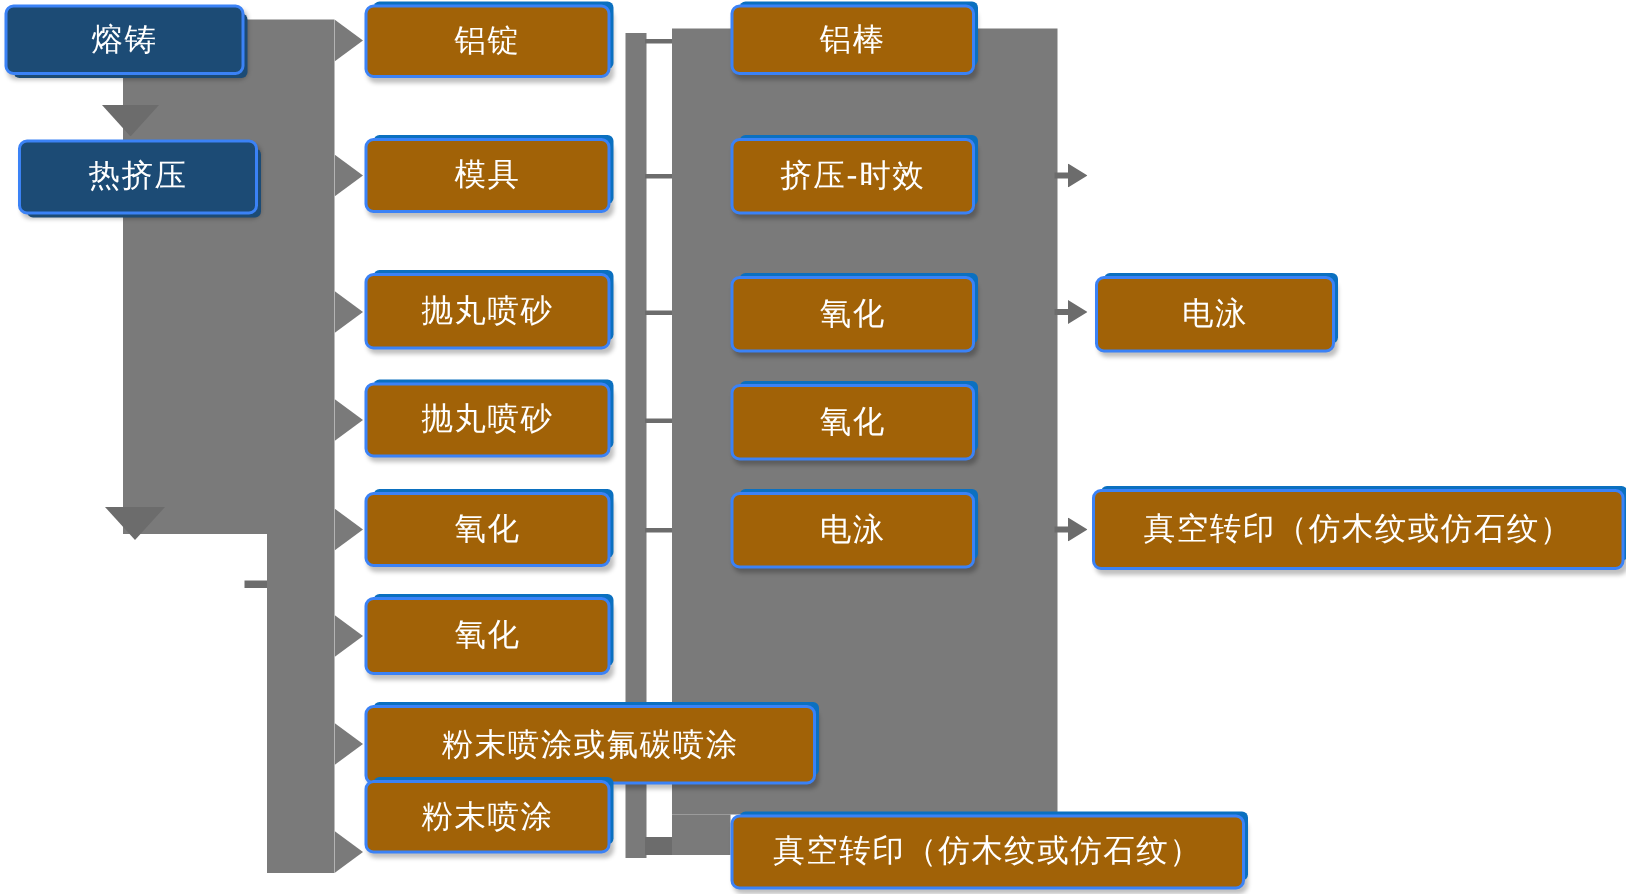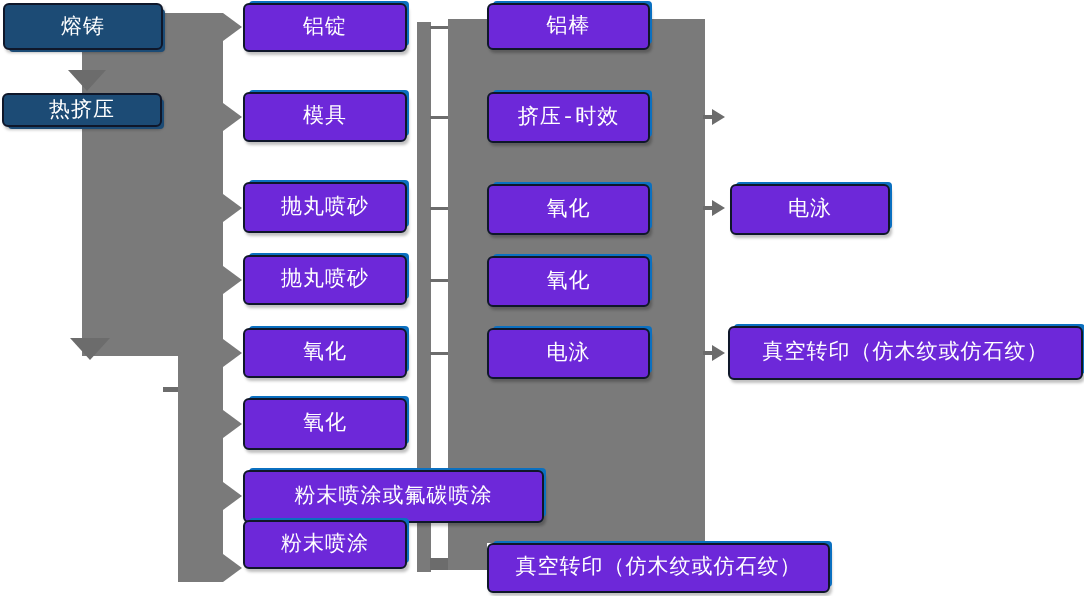--- a/index.html
+++ b/index.html
@@ -15,25 +15,25 @@
   .linkline{position:absolute;background:#6c6c6c;z-index:2;}
   .tri{position:absolute;z-index:3;}
   .tri-right{clip-path:polygon(0 0,100% 50%,0 100%);background:#7a7a7a;}
   .tri-right.dark{background:#6c6c6c;}
   .tri-down{clip-path:polygon(0 0,100% 0,50% 100%);background:#6c6c6c;}
   
   .node{
     position:absolute;z-index:5;
     display:flex;align-items:center;justify-content:center;
     color:#ffffff;font-size:21px;letter-spacing:1px;
-    border:2px solid #0f172a;border-radius:6px;
+    border:2px solid #3b82f6;border-radius:6px;
     box-sizing:border-box;
     text-align:center;line-height:1.1;
   }
-  .node.blue{background:#6d28d9;box-shadow:4px -4px 0 -2px #0b70c0,2px 3px 3px rgba(0,0,0,0.25);font-family:Liberation Mono, monospace;}
+  .node.blue{background:#a16207;box-shadow:4px -4px 0 -2px #0b70c0,2px 3px 3px rgba(0,0,0,0.25);}
   .node.navy{background:#1c4b75;box-shadow:4px 4px 0 -2px #1c4b75,2px 3px 3px rgba(0,0,0,0.25);}
 </style>
 </head>
 <body>
 
 <div id="canvas">
 
   <div class="band" style="left:82px;top:13px;width:141px;height:343px"></div>
   <div class="band" style="left:178px;top:356px;width:45px;height:226px"></div>
   <div class="band" style="left:417px;top:22px;width:14px;height:550px"></div>
@@ -62,21 +62,21 @@
   <div class="tri tri-right" style="left:223px;top:554px;width:19px;height:28px"></div>
 
   <div class="linkline" style="left:703px;top:115px;width:11px;height:4px"></div>
   <div class="tri tri-right dark" style="left:712px;top:109px;width:13px;height:16px"></div>
   <div class="linkline" style="left:703px;top:206px;width:11px;height:4px"></div>
   <div class="tri tri-right dark" style="left:712px;top:200px;width:13px;height:16px"></div>
   <div class="linkline" style="left:703px;top:351px;width:11px;height:4px"></div>
   <div class="tri tri-right dark" style="left:712px;top:345px;width:13px;height:16px"></div>
 
   <div class="node navy" style="left:3px;top:3px;width:160px;height:47px">熔铸</div>
-  <div class="node navy" style="left:2px;top:93px;width:160px;height:34px">热挤压</div>
+  <div class="node navy" style="left:12px;top:93px;width:160px;height:50px">热挤压</div>
 
   <div class="node blue" style="left:243px;top:3px;width:164px;height:49px">铝锭</div>
   <div class="node blue" style="left:243px;top:92px;width:164px;height:50px">模具</div>
   <div class="node blue" style="left:243px;top:182px;width:164px;height:51px">抛丸喷砂</div>
   <div class="node blue" style="left:243px;top:255px;width:164px;height:50px">抛丸喷砂</div>
   <div class="node blue" style="left:243px;top:328px;width:164px;height:50px">氧化</div>
   <div class="node blue" style="left:243px;top:398px;width:164px;height:52px">氧化</div>
   <div class="node blue" style="left:243px;top:470px;width:301px;height:53px">粉末喷涂或氟碳喷涂</div>
   <div class="node blue" style="left:243px;top:520px;width:164px;height:49px">粉末喷涂</div>
 

